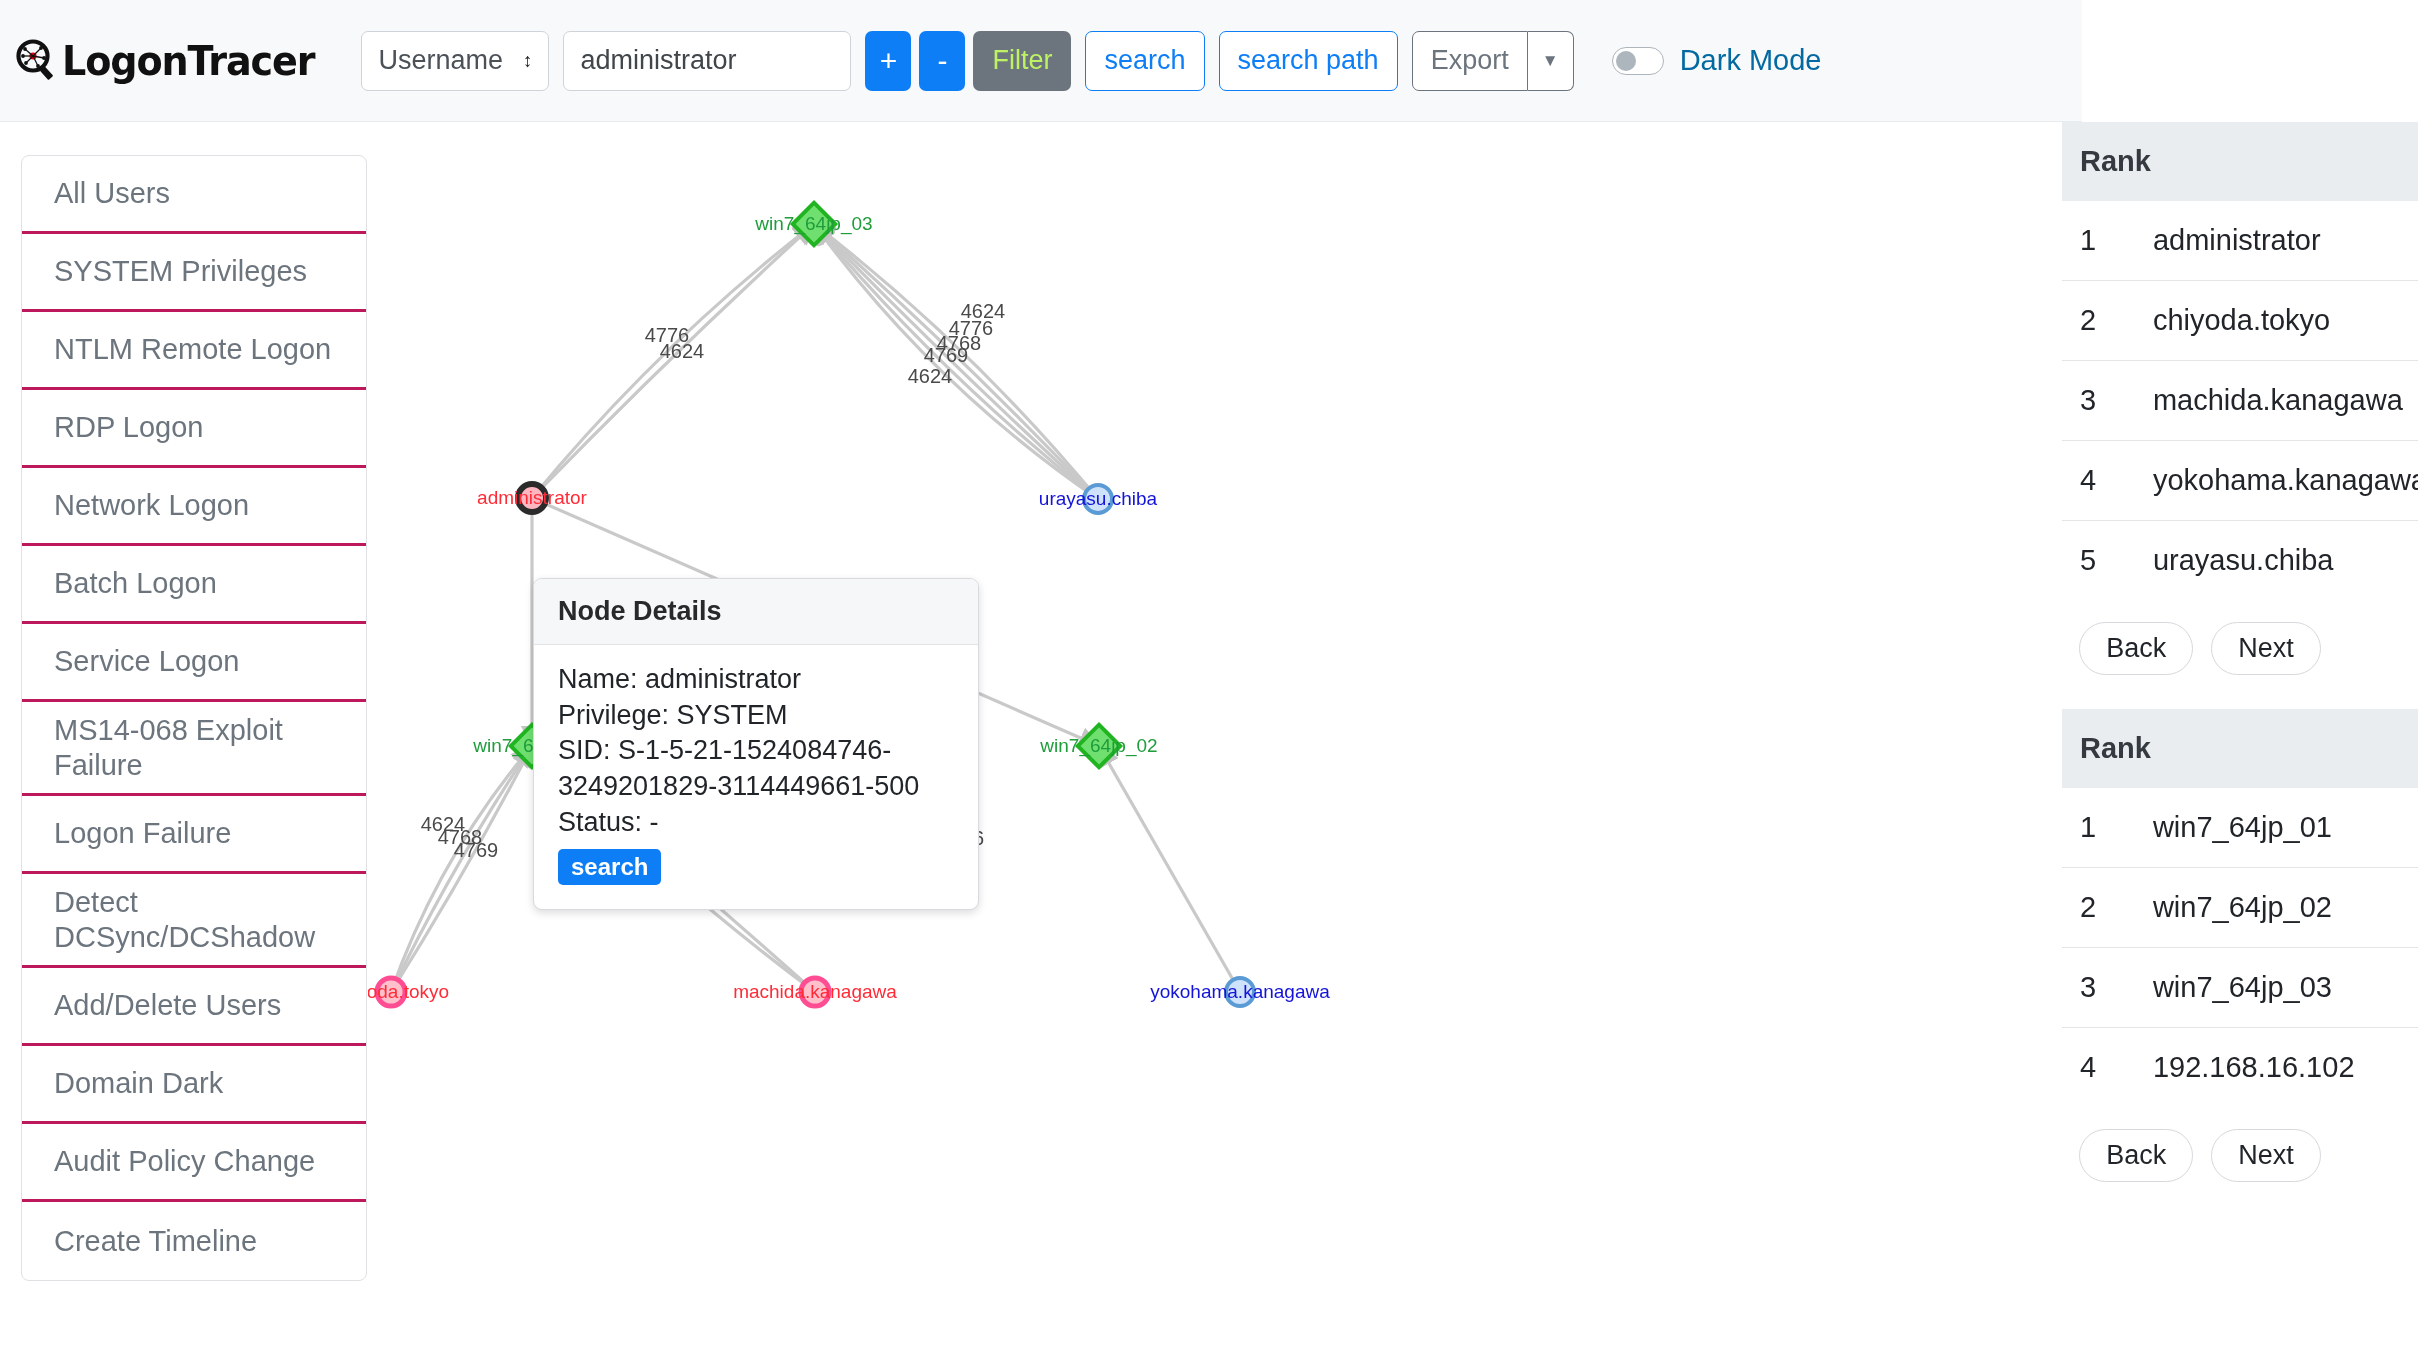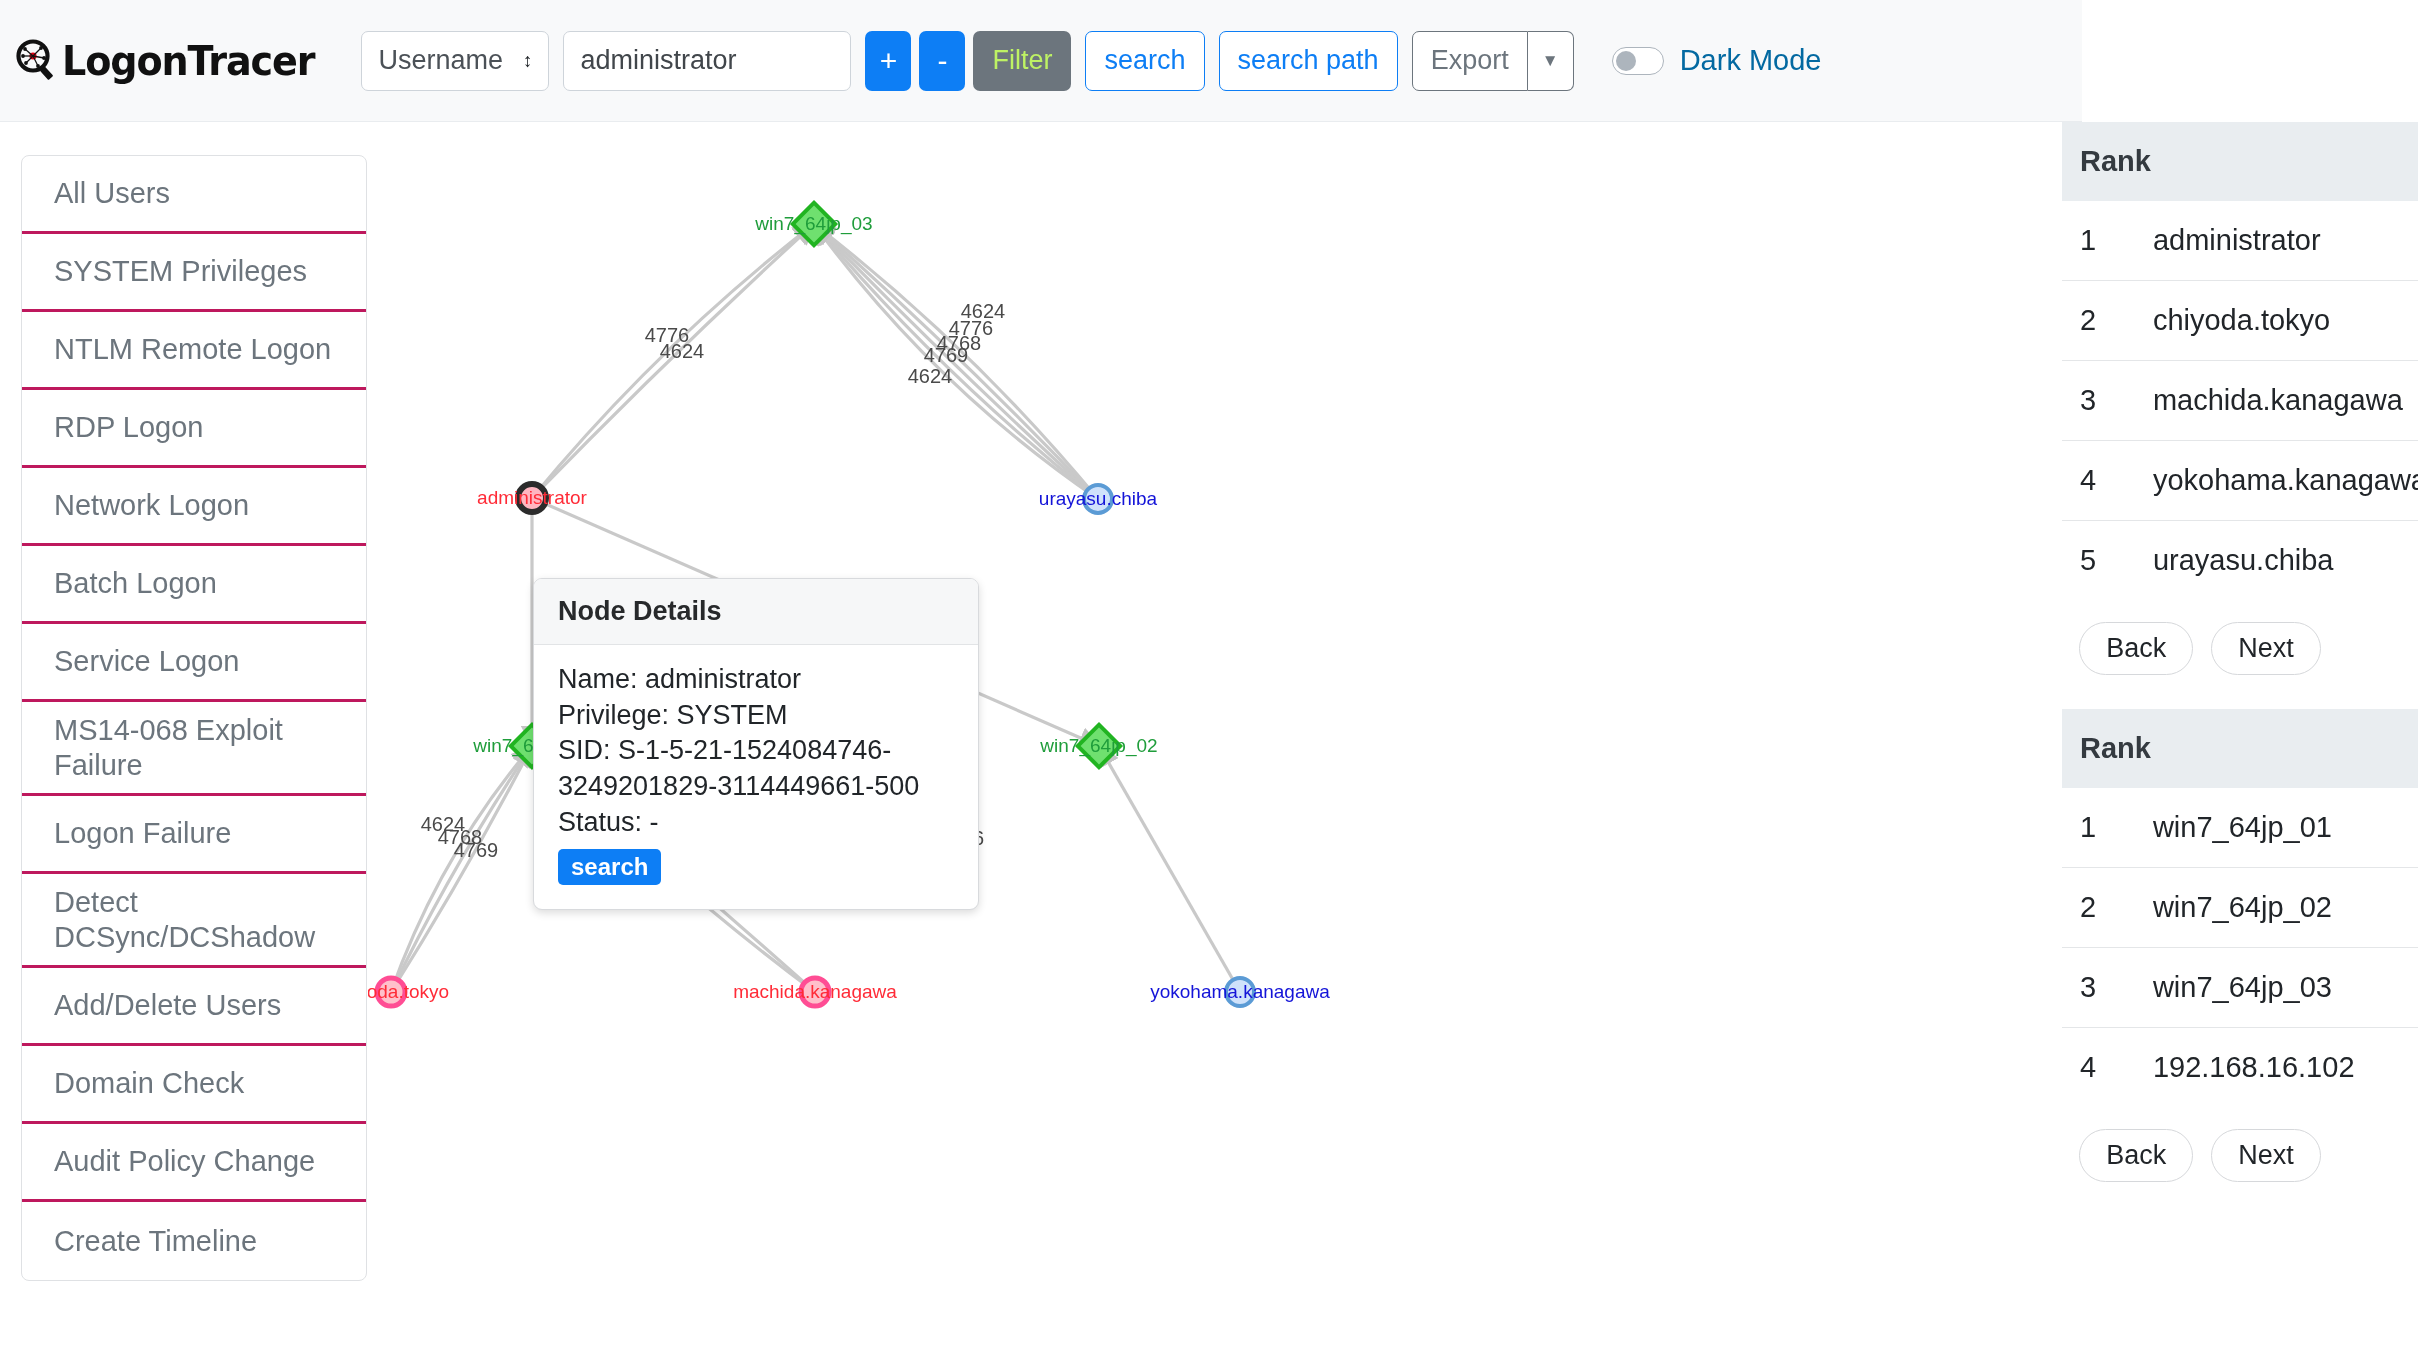--- a/index.html
+++ b/index.html
@@ -261,21 +261,21 @@
     <div class="side-item">
       <span>Logon Failure</span>
     </div>
     <div class="side-item tall">
       <span>Detect DCSync/DCShadow</span>
     </div>
     <div class="side-item">
       <span>Add/Delete Users</span>
     </div>
     <div class="side-item">
-      <span>Domain Check</span>
+      <span>Domain Dark</span>
     </div>
     <div class="side-item">
       <span>Audit Policy Change</span>
     </div>
     <div class="side-item">
       <span>Create Timeline</span>
     </div>
   </div>
 
 <div class="graph">

